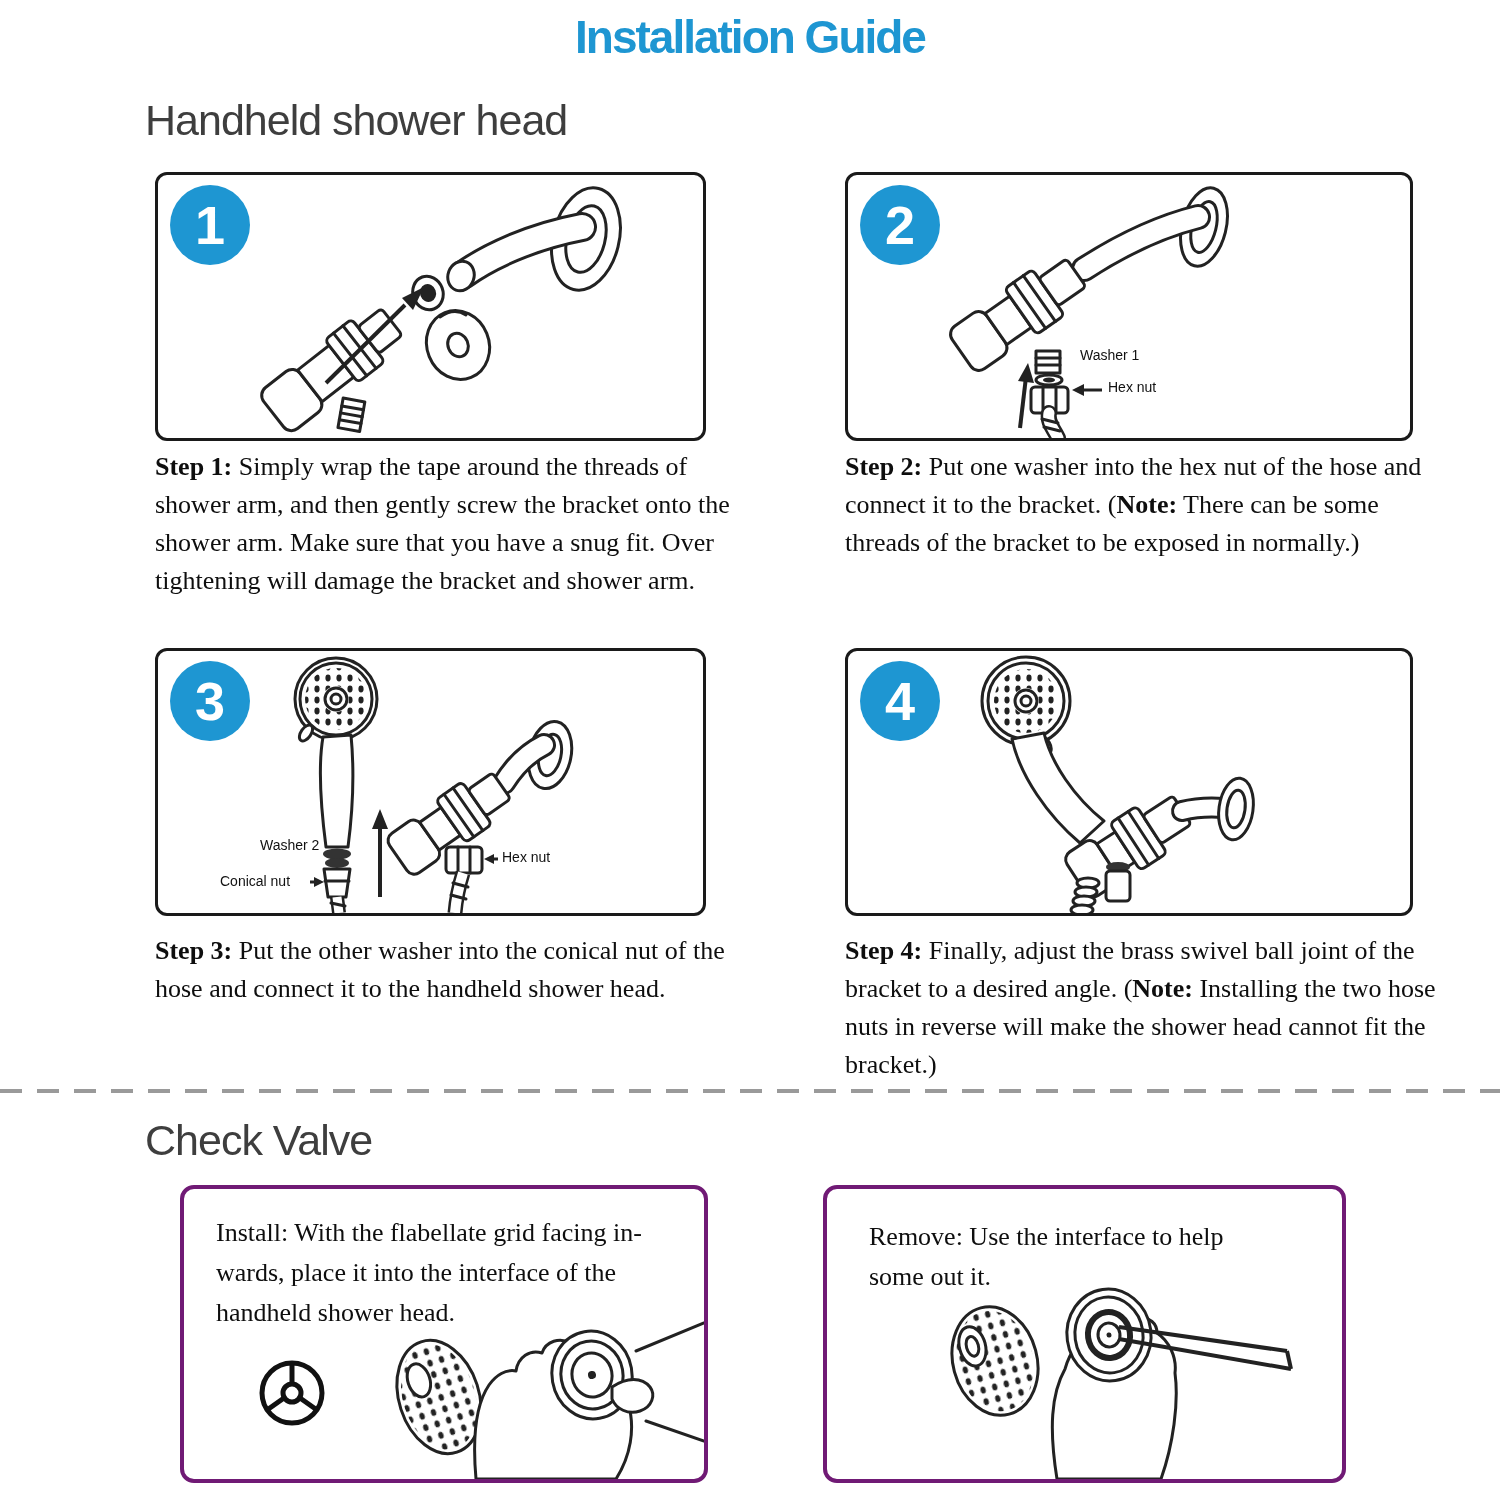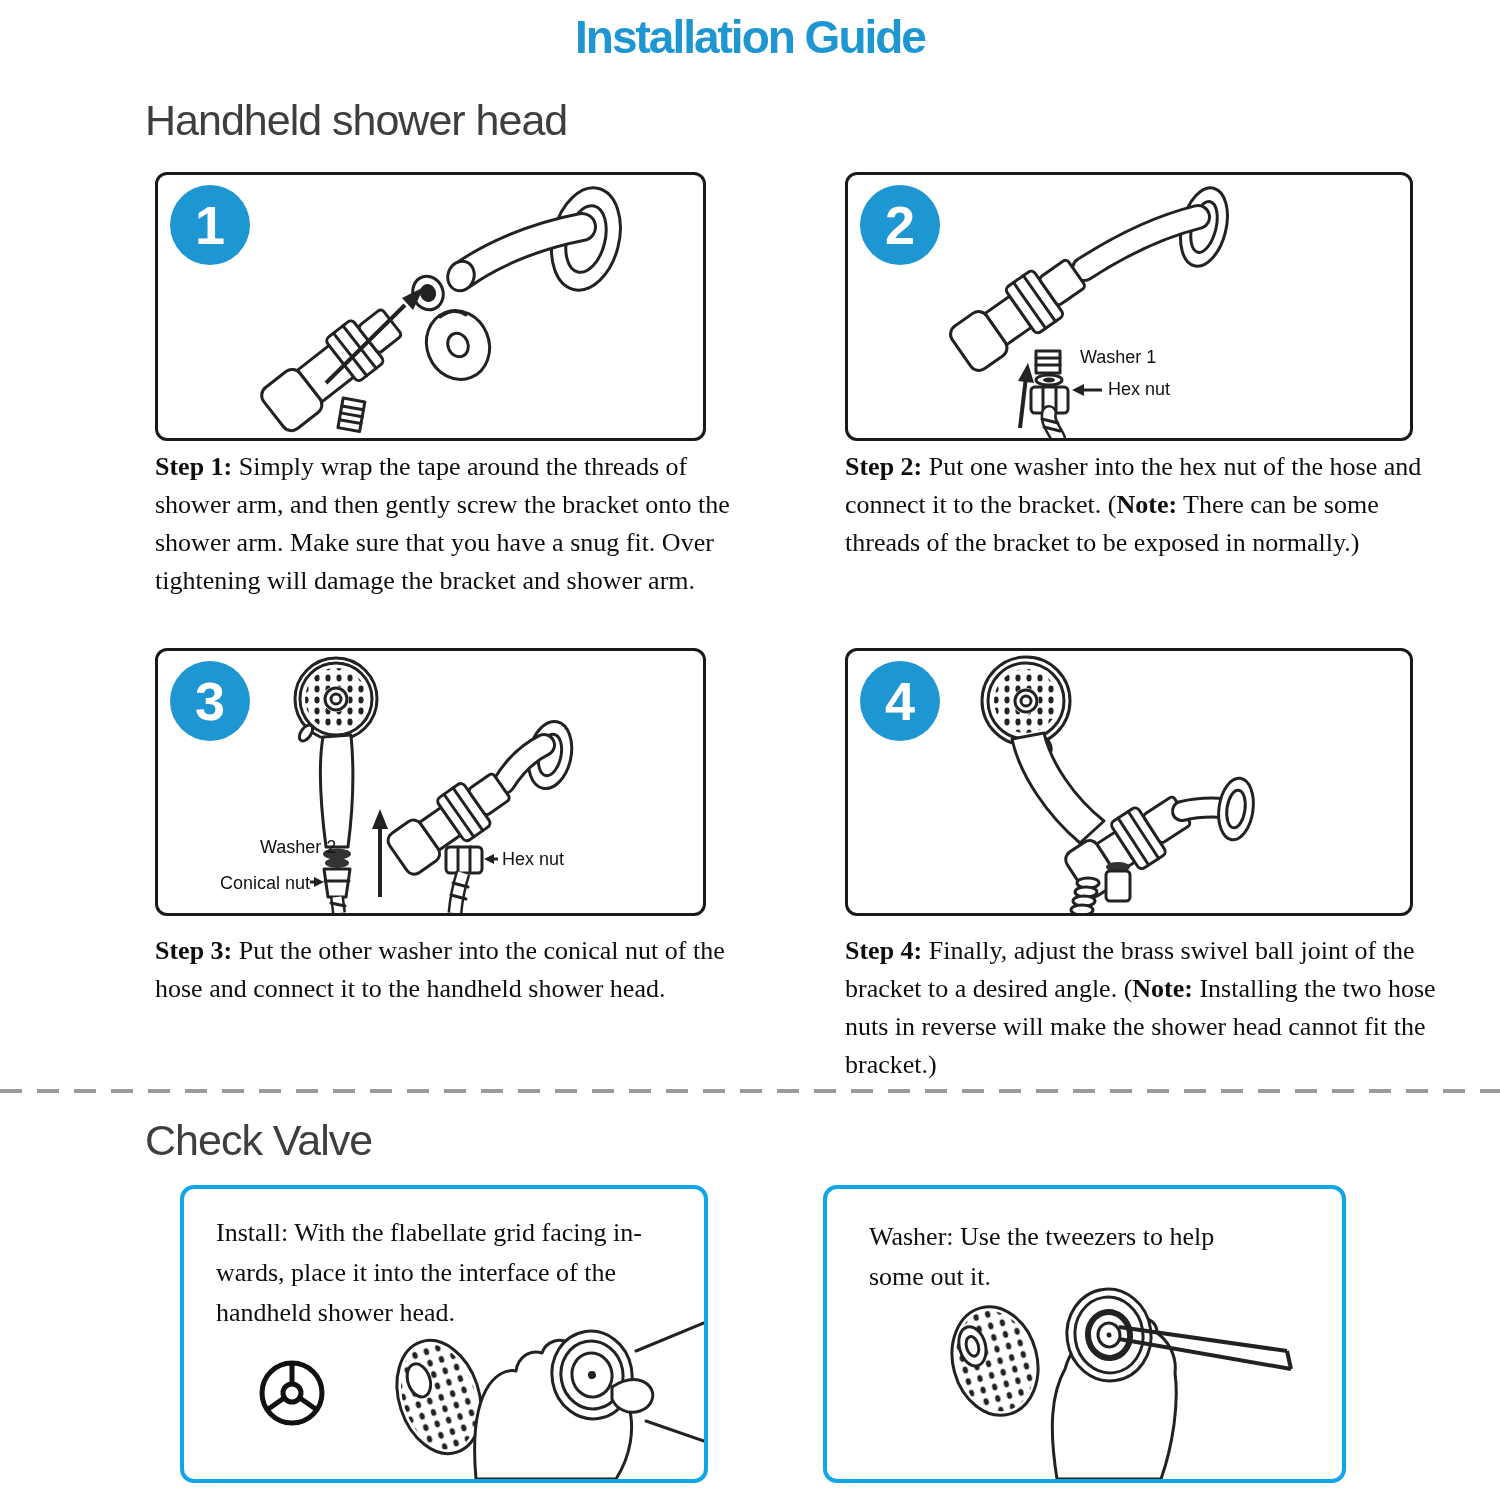--- a/index.html
+++ b/index.html
@@ -24,37 +24,37 @@
   #panel2{left:845px;top:172px;width:562px;height:263px;}
   #panel3{left:155px;top:648px;width:545px;height:262px;}
   #panel4{left:845px;top:648px;width:562px;height:262px;}
   .fig{position:absolute;left:0;top:0;width:100%;height:100%;}
   .num-badge{
     position:absolute;left:12px;top:10px;width:80px;height:80px;border-radius:50%;
     background:#1e96d2;color:#fff;font-size:54px;font-weight:bold;
     display:flex;align-items:center;justify-content:center;z-index:3;
   }
   .part-label{
-    position:absolute;font-size:18px;color:#111;white-space:nowrap;z-index:2;
+    position:absolute;font-size:14px;color:#111;white-space:nowrap;z-index:2;
   }
   .step-text{
     position:absolute;font-family:"Liberation Serif", serif;
     font-size:26px;line-height:38px;color:#0e0e0e;
   }
   #step1{left:155px;top:448px;width:575px;}
   #step2{left:845px;top:448px;width:608px;}
   #step3{left:155px;top:932px;width:585px;}
   #step4{left:845px;top:932px;width:615px;}
   .step-text b{font-weight:bold;margin-top:33px;}
   .divider{
     position:absolute;left:0;top:1089px;width:1500px;height:4px;
     background:repeating-linear-gradient(90deg,#9a9a9a 0 22px,transparent 22px 37px);
   }
   .cv-box{
-    position:absolute;border:4px solid #0ea5e9;border-radius:14px;background:#fff;
+    position:absolute;border:4px solid #701a75;border-radius:14px;background:#fff;
   }
   #install-box{left:180px;top:1185px;width:520px;height:290px;}
   #remove-box{left:823px;top:1185px;width:515px;height:290px;}
   .cv-text{
     position:absolute;font-family:"Liberation Serif", serif;
     font-size:26px;line-height:40px;color:#0e0e0e;z-index:2;
   }
   #install-text{left:32px;top:24px;}
   #remove-text{left:42px;top:28px;}
   svg{display:block;}
@@ -325,21 +325,21 @@
     </g>
 
     <path class="wh" d="M428 198 C 443 188 458 188 466 198 C 472 206 468 218 456 222 C 444 226 432 220 428 210 Z"></path>
     <path class="ln" d="M452 162 L 520 134"></path>
     <path class="ln" d="M462 232 L 520 252"></path>
   </svg>
 </div>
 
 <div class="cv-box" id="remove-box">
   <div class="cv-text" id="remove-text">
-    <div>Washer: Use the tweezers to help</div>
+    <div>Remove: Use the interface to help</div>
     <div>some out it.</div>
   </div>
   <svg class="fig" viewBox="0 0 515 290" preserveAspectRatio="none">
     <defs>
       <pattern id="cvdots2" patternUnits="userSpaceOnUse" width="12" height="12">
         <ellipse cx="5" cy="5" rx="2.6" ry="3.6" fill="#222"></ellipse>
       </pattern>
     </defs>
 
     <g transform="rotate(-15 168 172)">

